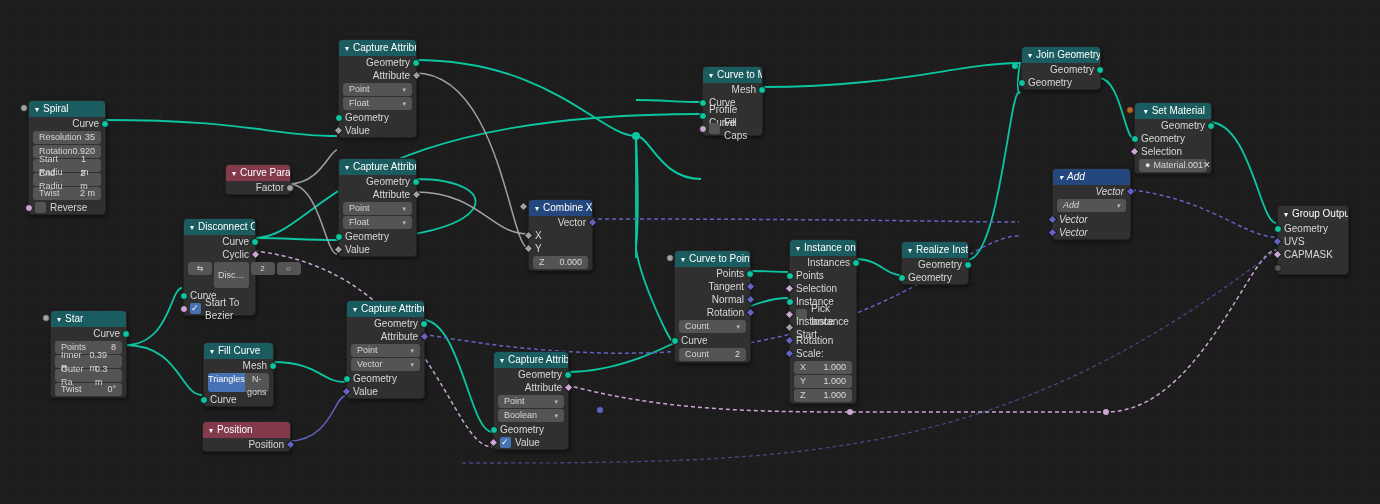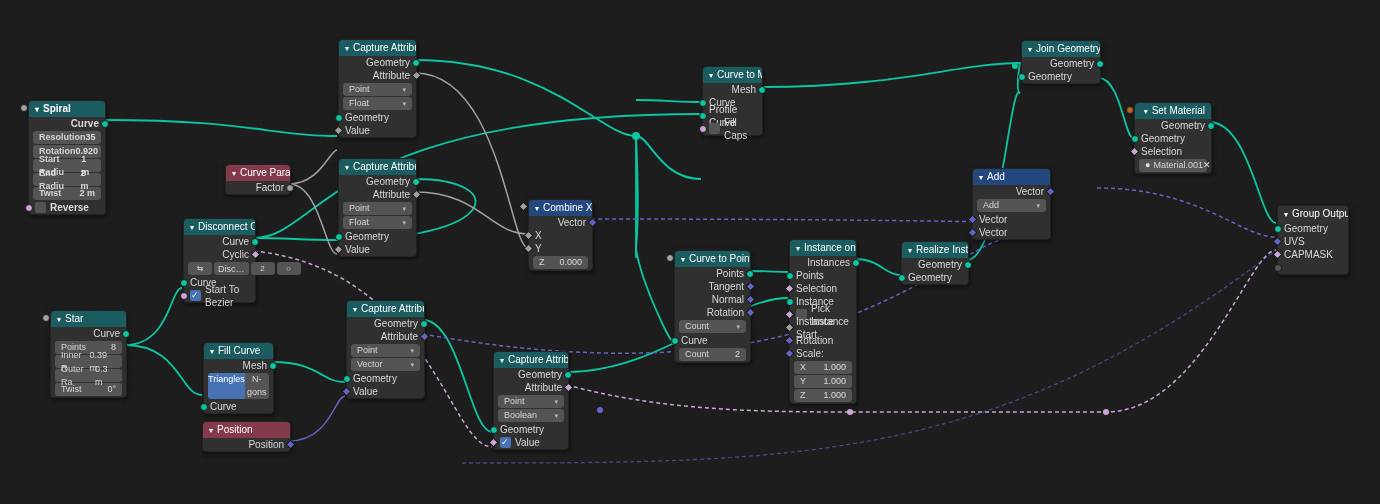--- a/index.html
+++ b/index.html
@@ -23,31 +23,31 @@
   .sockR { right: -4px; }
   .s-geo { background: #0cc6a2; }
   .s-val { background: #a1a1a1; }
   .s-vec { background: #6363c7; }
   .s-bool { background: #cca6d5; }
   .s-diamond { border-radius: 1px; transform: rotate(45deg); width: 7px; height: 7px; }
   .check { width: 11px; height: 11px; border-radius: 2px; background: #545454; display: inline-block; margin-right: 4px; position: relative; flex: 0 0 auto; }
   .check.on { background: #4772b3; }
   .check.on::after { content: "✓"; position: absolute; top: -1px; left: 1px; font-size: 9px; color: #fff; }
   .btn-group { display: flex; margin: 1px 4px; }
-  .btn-group .btn { flex: 1; height: 26px; line-height: 13px; font-size: 9px; text-align: center; background: #545454; }
+  .btn-group .btn { flex: 1; height: 19px; line-height: 13px; font-size: 9px; text-align: center; background: #545454; }
   .btn-group .btn.on { background: #4772b3; color: #fff; }
   .btn-group .btn:first-child { border-radius: 3px 0 0 3px; }
   .btn-group .btn:last-child { border-radius: 0 3px 3px 0; }
   .hdr.c-geo { background: #1a5c5f; }
   .hdr.c-input { background: #833b4b; }
   .hdr.c-conv { background: #24477d; }
   .hdr.c-out { background: #333333; }
   .rowfields { display: flex; gap: 2px; margin: 1px 4px; }
   .rowfields .small { flex: 0 0 auto; width: 24px; height: 13px; background: #545454; border-radius: 3px; font-size: 8px; display: flex; align-items: center; justify-content: center; }
-  .rowfields .rest { flex: 1; height: 13px; background: #545454; border-radius: 3px; font-size: 9px; padding: 0 4px; display: flex; align-items: center; }
+  .rowfields .rest { flex: 1; height: 13px; background: #545454; border-radius: 3px; font-size: 9px; padding: 13px 4px; display: flex; align-items: center; }
 </style>
 </head>
 <body>
 
 <svg class="wires" width="1380" height="504">
 
   <path d="M104 120 C250 120 270 136 337 136" stroke="#0cc6a2" stroke-width="1.8" fill="none"></path>
   <path d="M415 60 C550 60 600 136 636 136 C636 136 640 210 636 248 C640 280 670 342 673 342" stroke="#0cc6a2" stroke-width="1.8" fill="none"></path>
   <path d="M636 136 C636 136 636 230 636 258" stroke="#0cc6a2" stroke-width="1.8" fill="none"></path>
   <path d="M636 100 C660 100 680 102 701 102" stroke="#0cc6a2" stroke-width="1.8" fill="none"></path>
@@ -80,21 +80,21 @@
   <path d="M423 334 C850 410 950 236 1019 236" stroke="#6363c7" stroke-width="1.5" fill="none" stroke-dasharray="4 3"></path>
   <path d="M567 385 C660 410 750 412 850 412 C950 412 1060 412 1106 412 C1200 412 1250 250 1276 250" stroke="#cca6d5" stroke-width="1.5" fill="none" stroke-dasharray="4 3"></path>
   <path d="M254 251 C430 270 450 447 492 447" stroke="#cca6d5" stroke-width="1.5" fill="none" stroke-dasharray="4 3"></path>
   <path d="M462 463 C800 463 1000 463 1276 250" stroke="#6363c7" stroke-width="1.3" fill="none" stroke-dasharray="4 3" opacity="0.6"></path>
 
   <circle cx="850" cy="412" r="3" fill="#cca6d5"></circle>
   <circle cx="1106" cy="412" r="3" fill="#cca6d5"></circle>
   <circle cx="600" cy="410" r="3" fill="#6363c7"></circle>
 </svg>
 
-<div class="node" style="left:28px; top:100px; width:78px;font-weight:bold;">
+<div class="node" style="left:28px; top:100px; width:78px;">
   <div class="hdr c-geo">Spiral</div>
   <div class="row right">
       <span>Curve</span>
       <span class="sockR s-geo"></span>
     </div>
   <div class="field">
       <span class="sockL s-val" style="left:-9px;"></span>
       <span class="l">Resolution</span>
       <span class="r">35</span>
     </div>
@@ -454,33 +454,33 @@
   <div class="row right">
       <span>Geometry</span>
       <span class="sockR s-geo"></span>
     </div>
   <div class="row">
       <span class="sockL s-geo"></span>
       <span>Geometry</span>
     </div>
 </div>
 
-<div class="node" style="left:1021px; top:40px; width:80px;">
+<div class="node" style="left:1021px; top:46px; width:80px;">
   <div class="hdr c-geo">Join Geometry</div>
   <div class="row right">
       <span>Geometry</span>
       <span class="sockR s-geo"></span>
     </div>
   <div class="row">
       <span class="sockL s-geo"></span>
       <span>Geometry</span>
     </div>
 </div>
 
-<div class="node" style="left:972px; top:168px; width:79px;">
+<div class="node" style="left:1052px; top:168px; width:79px;font-style:italic;">
   <div class="hdr c-conv">Add</div>
   <div class="row right">
       <span>Vector</span>
       <span class="sockR s-vec s-diamond"></span>
     </div>
   <div class="field">
       <span class="l">Add</span>
       <span class="arrow">▾</span>
     </div>
   <div class="row">

